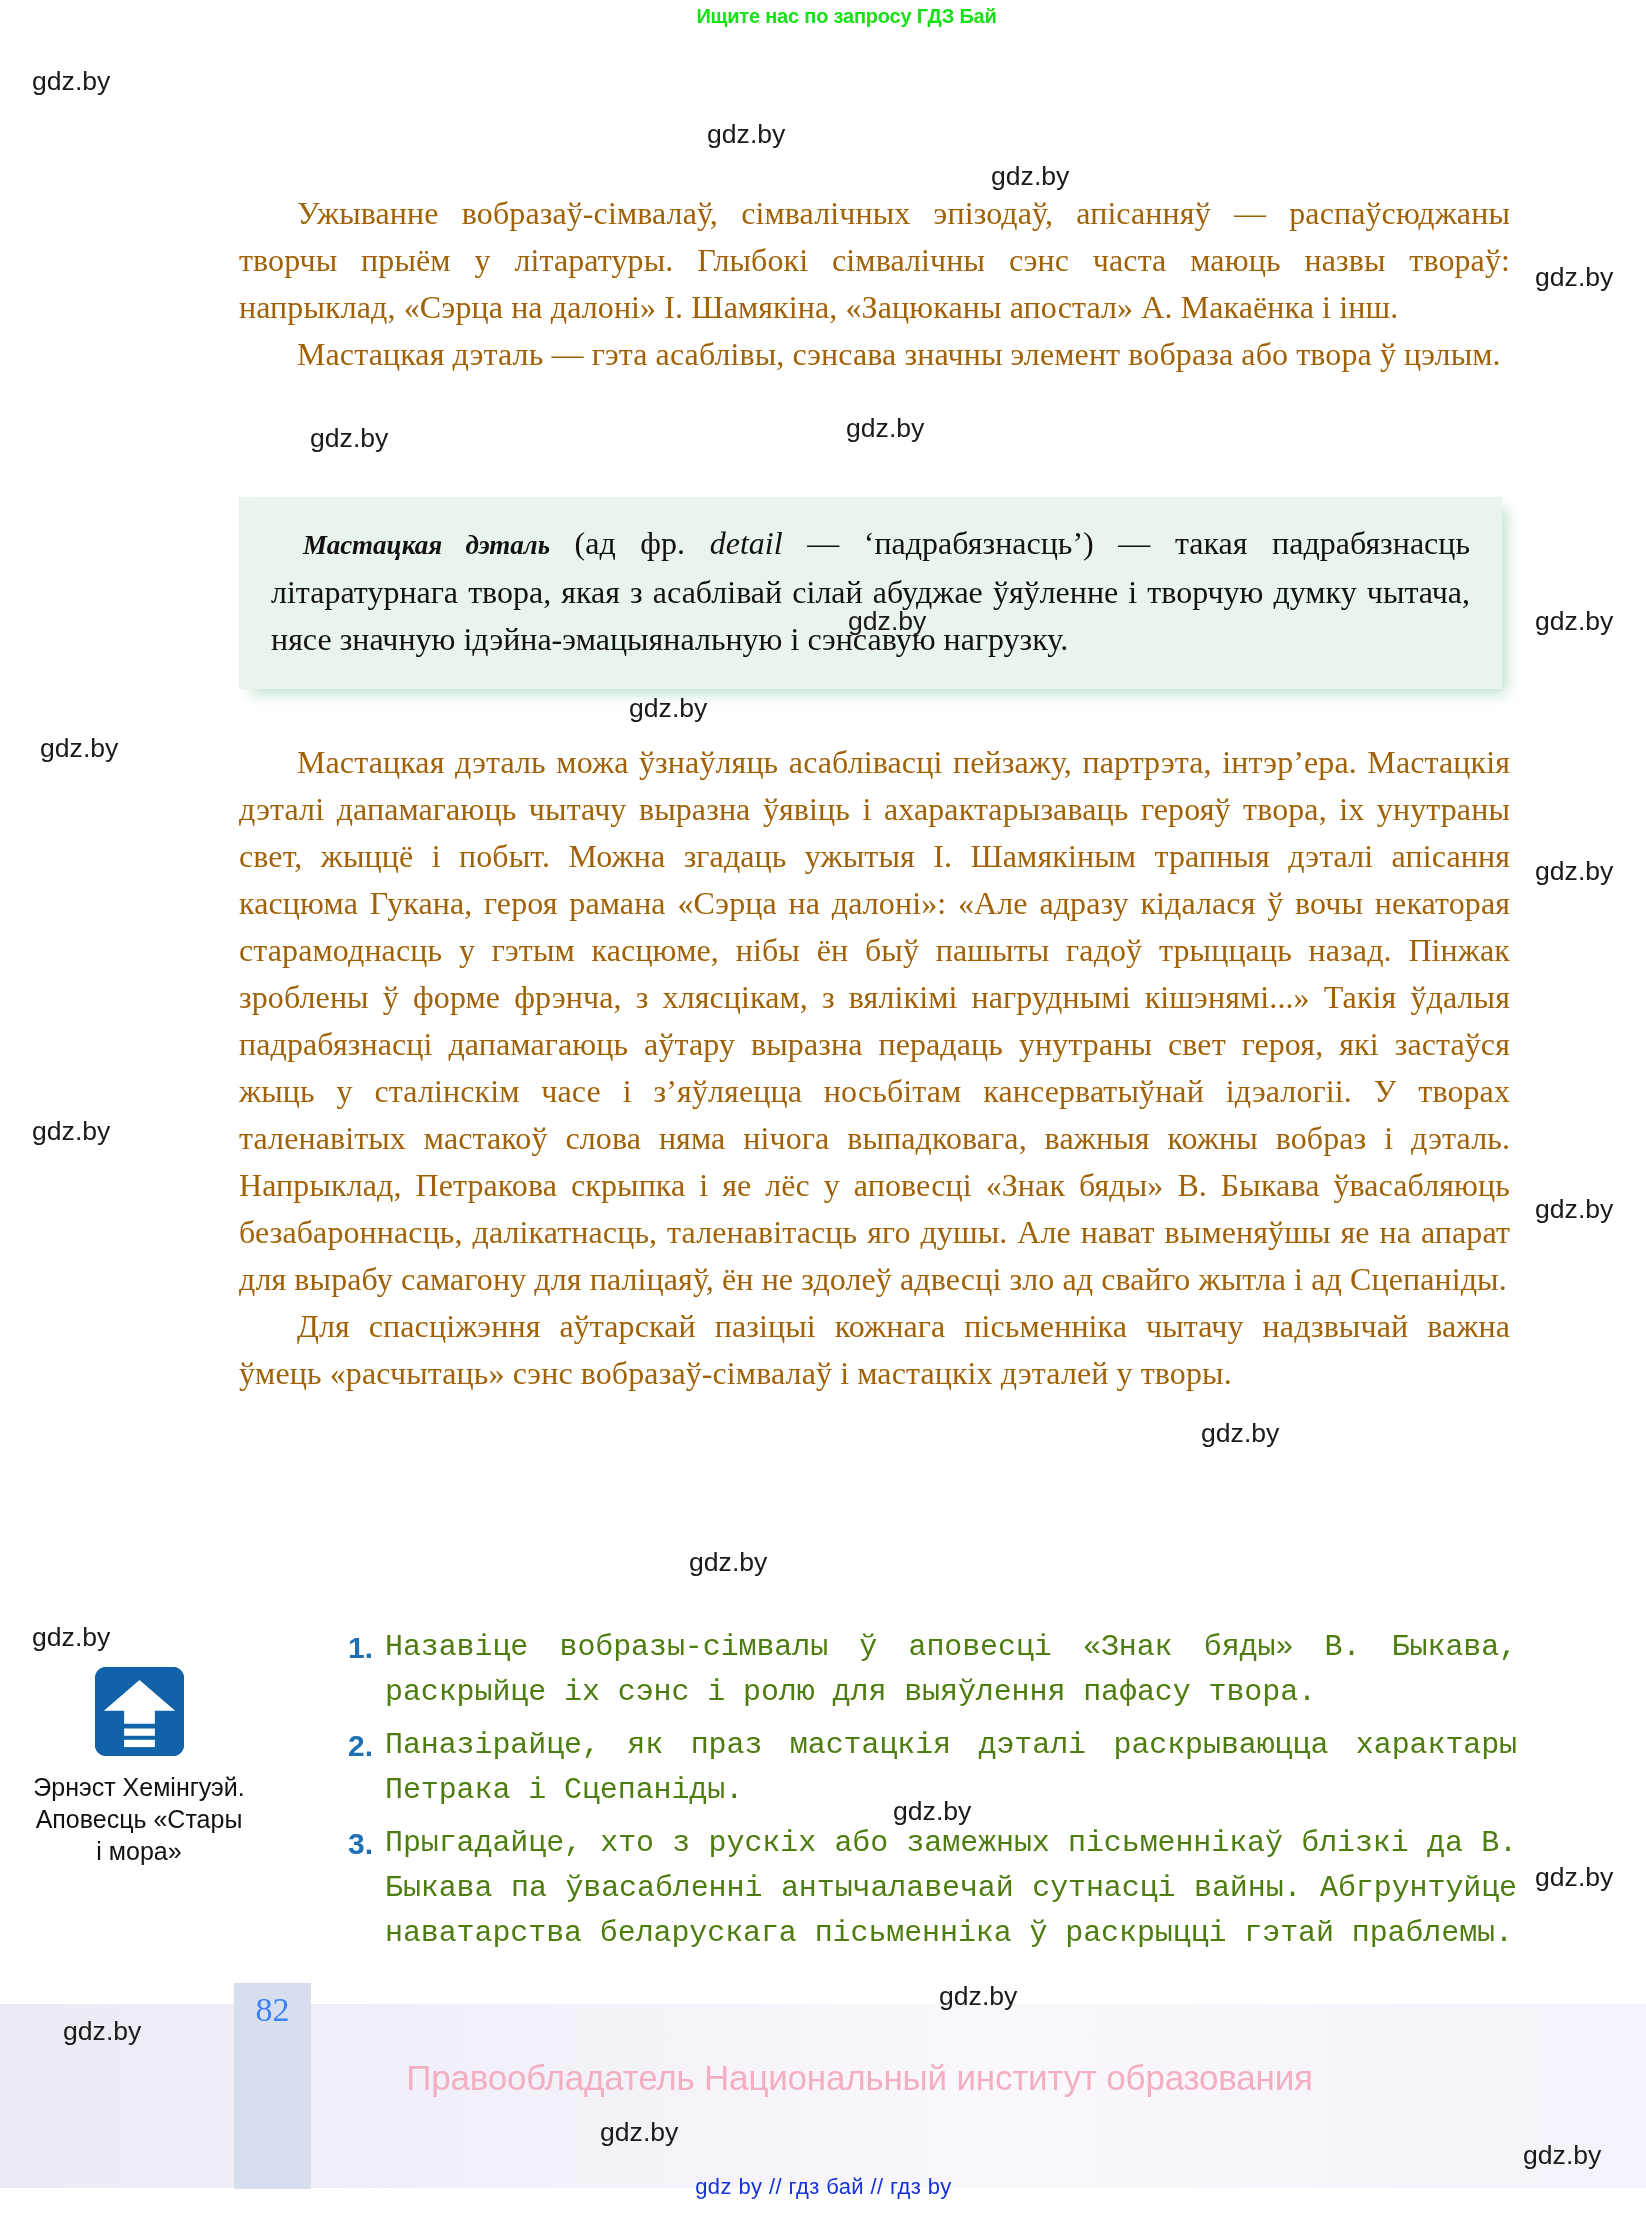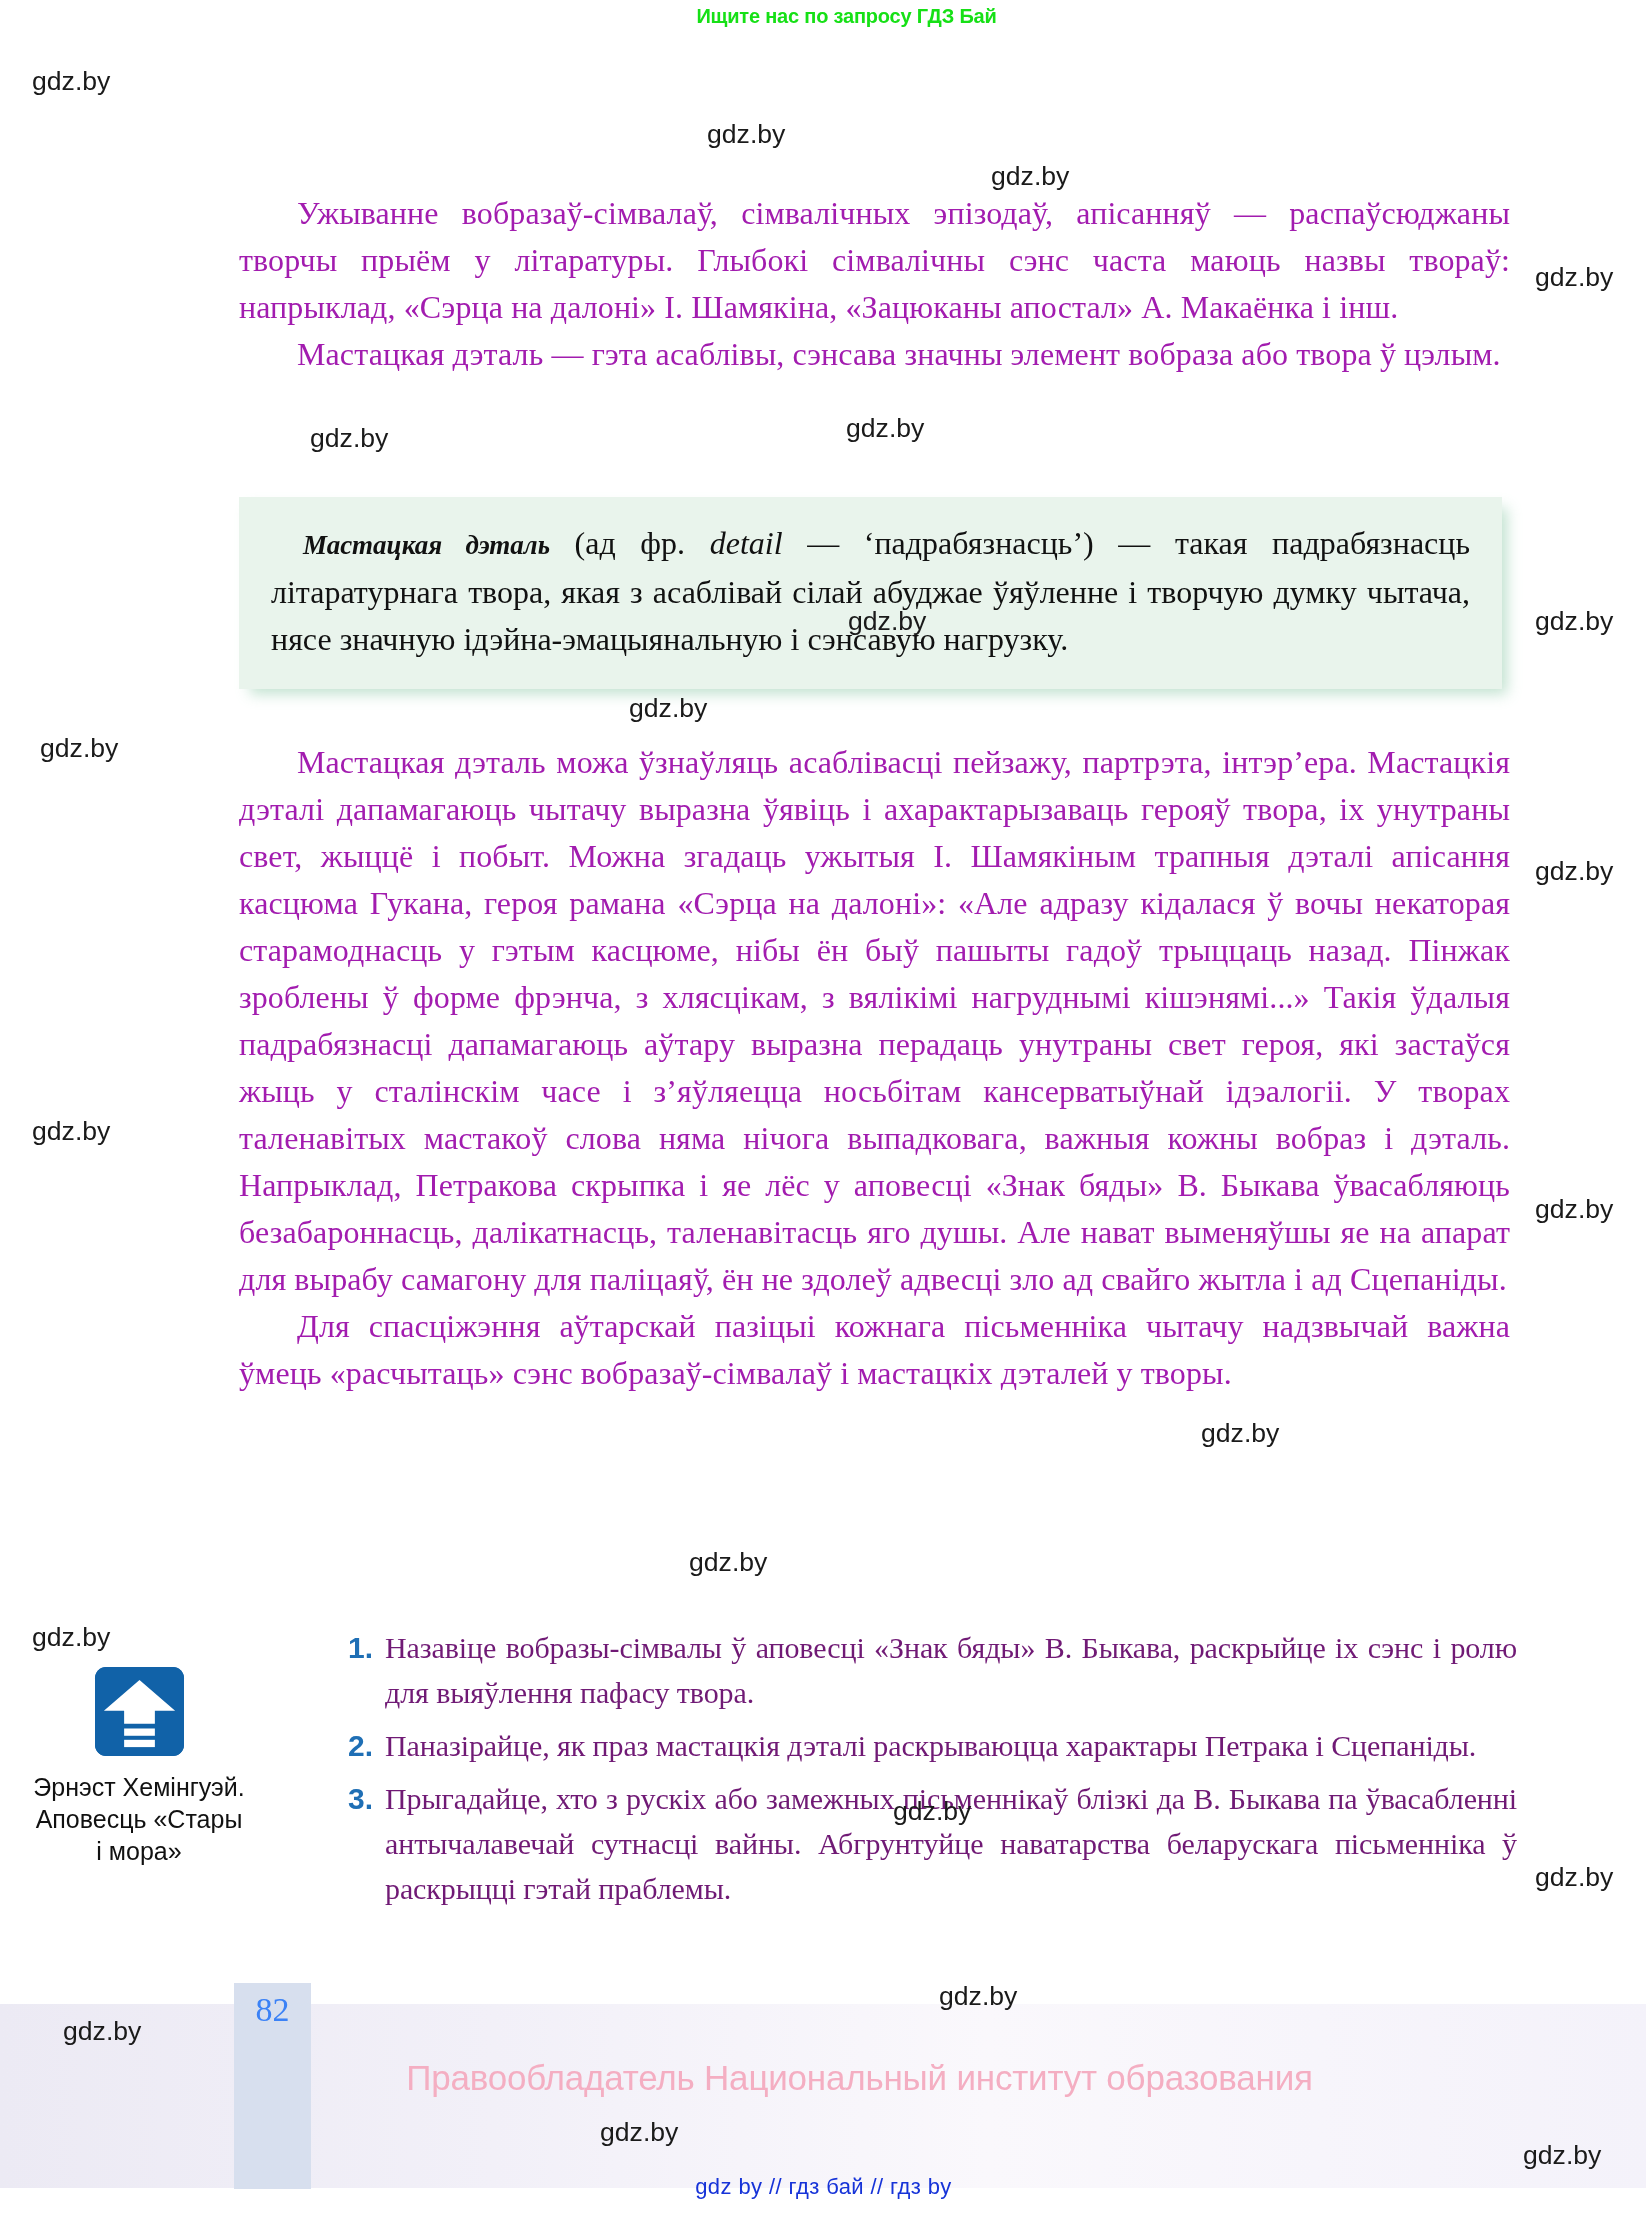--- a/index.html
+++ b/index.html
@@ -46,21 +46,21 @@
     width: 1271px;
   }
 
   p.body {
     margin: 0;
     font-family: "Liberation Serif", "DejaVu Serif", serif;
     font-size: 32px;
     line-height: 47px;
     text-align: justify;
     text-align-last: left;
-    color: #a21caf;
+    color: #a16207;
     letter-spacing: 0.1px;
   }
   p.body.indent { text-indent: 58px; }
 
   
   .defbox {
     position: absolute;
     left: 239px;
     top: 497px;
     width: 1263px;
@@ -102,24 +102,24 @@
     flex: 0 0 37px;
     color: #1f6fb5;
     font-family: "Liberation Sans", sans-serif;
     font-weight: 700;
     font-size: 30px;
     line-height: 45px;
     text-align: left;
   }
   .qtext {
     flex: 1 1 auto;
-    font-family: Liberation Serif, serif;
+    font-family: Liberation Mono, monospace;
     font-size: 30px;
     line-height: 45px;
-    color: #701a75;
+    color: #4d7c0f;
     text-align: justify;
     text-align-last: left;
     letter-spacing: -0.1px;
   }
 
   
   .sidefig {
     position: absolute;
     left: 32px;
     top: 1667px;

